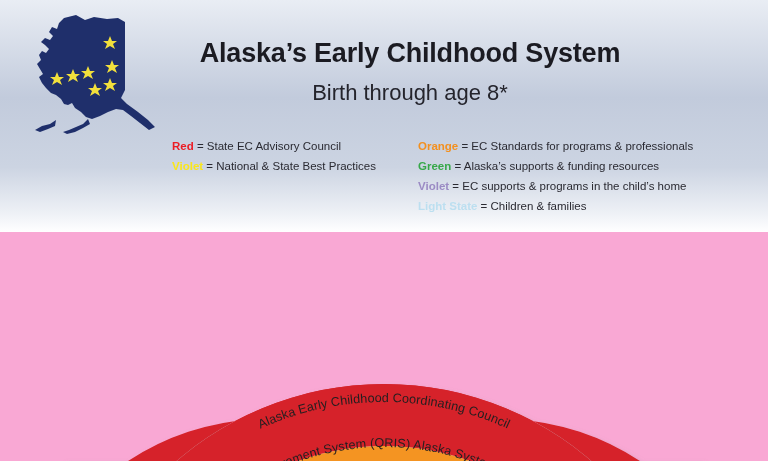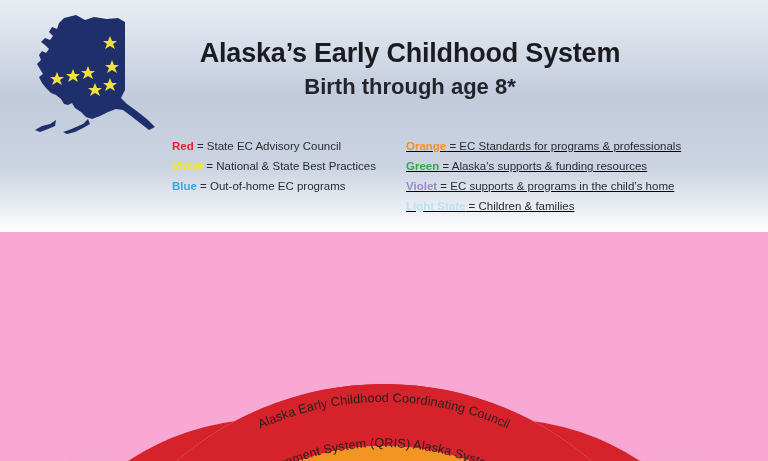--- a/index.html
+++ b/index.html
@@ -49,41 +49,41 @@
   #title-main {
     font-size: 27px;
     font-weight: bold;
     color: #1b1b22;
     letter-spacing: -0.2px;
     line-height: 1.12;
     white-space: nowrap;
   }
   #title-sub {
     font-size: 22px;
-    font-weight: bold;
+    font-weight: normal;
     color: #24242c;
     line-height: 1.2;
-    margin-top: 6px;
+    margin-top: 12px;
     white-space: nowrap;
   }
 
   
   #legend {
     position: absolute;
     left: 0;
     top: 136px;
     width: 768px;
     height: 90px;
   }
   .legend-col {
     position: absolute;
     top: 0;
   }
   #legend-col-left { left: 172px; width: 235px; }
-  #legend-col-right { left: 406px; width: 330px; text-decoration: underline; }
+  #legend-col-right { left: 418px; width: 330px; }
 
   .legend-row {
     font-size: 11.5px;
     color: #2a2a32;
     line-height: 20px;
     height: 20px;
     white-space: nowrap;
   }
   .legend-key {
     font-weight: bold;
@@ -149,23 +149,20 @@
 
     <div id="legend">
 
       <div class="legend-col" id="legend-col-left">
         <div class="legend-row">
           <span class="legend-key" style="color:#ec1c24">Red</span><span class="legend-rest"> = State EC Advisory Council</span>
         </div>
         <div class="legend-row">
           <span class="legend-key" style="color:#fae61a">Violet</span><span class="legend-rest"> = National &amp; State Best Practices</span>
         </div>
-        <div class="legend-row">
-          <span class="legend-key" style="color:#3aa8d8">Blue</span><span class="legend-rest"> = Out-of-home EC programs</span>
-        </div>
       </div>
 
       <div class="legend-col" id="legend-col-right">
         <div class="legend-row">
           <span class="legend-key" style="color:#f39020">Orange</span><span class="legend-rest"> = EC Standards for programs &amp; professionals</span>
         </div>
         <div class="legend-row">
           <span class="legend-key" style="color:#37a84a">Green</span><span class="legend-rest"> = Alaska’s supports &amp; funding resources</span>
         </div>
         <div class="legend-row">

